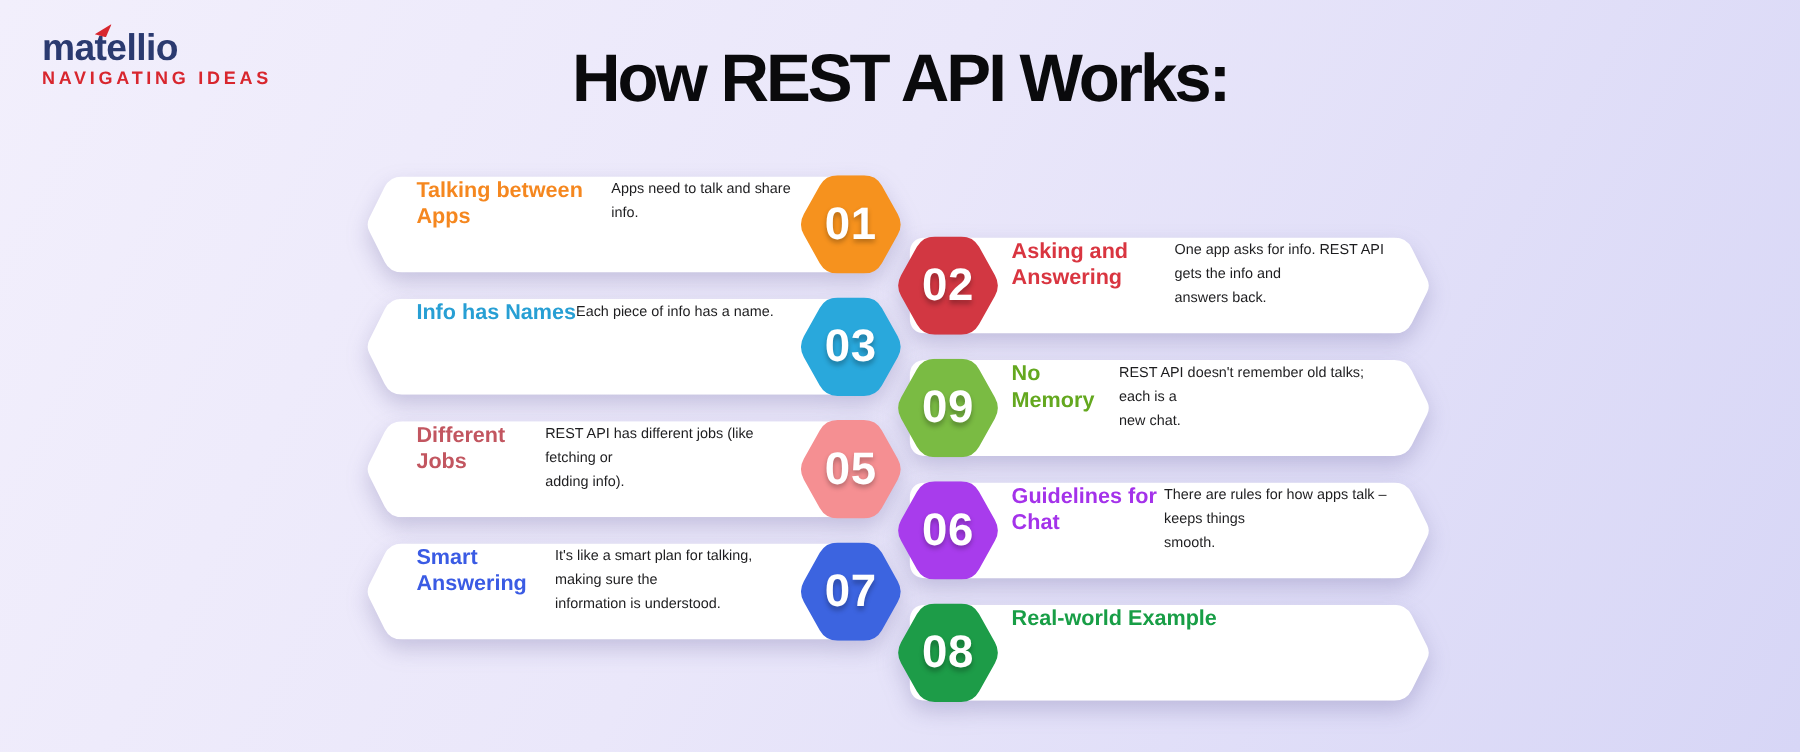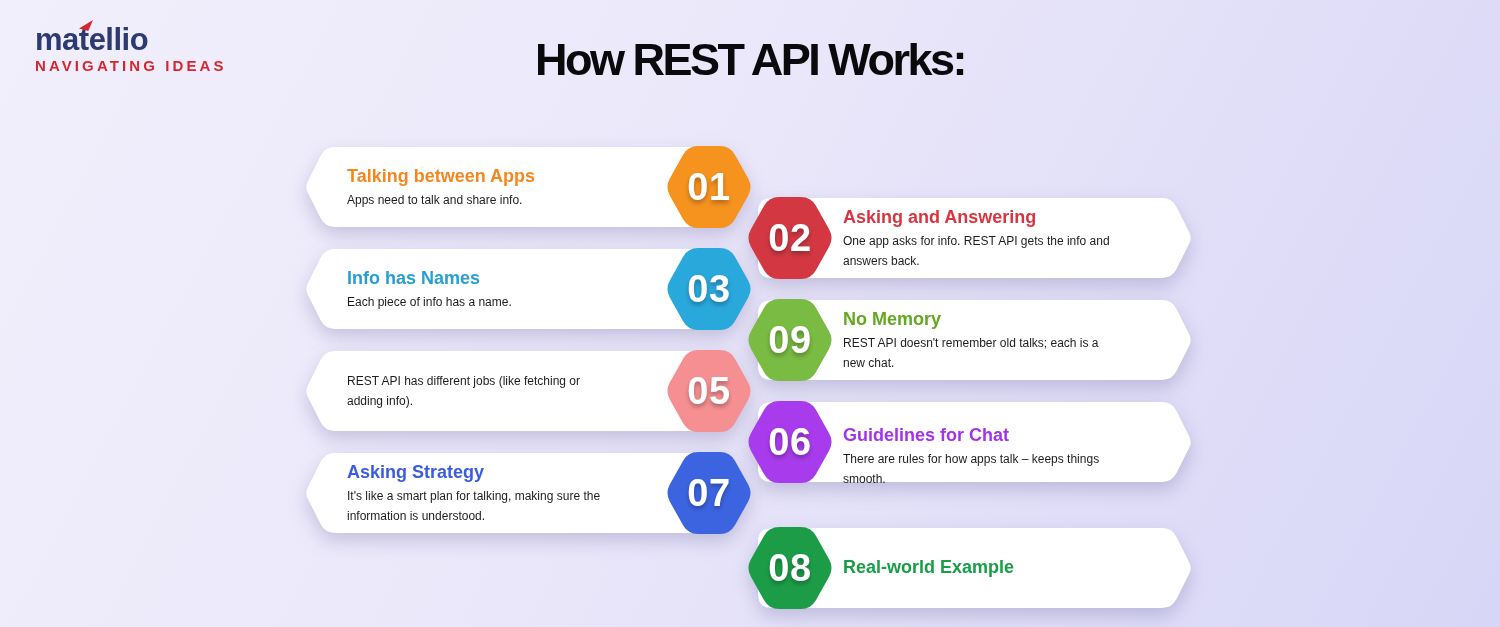--- a/index.html
+++ b/index.html
@@ -25,34 +25,34 @@
   }
   .logo-tag{
     margin-top:3px;
     font-size:15px;font-weight:700;letter-spacing:3.1px;
     line-height:1;
   }
   
   .page-title{
     position:absolute;left:0;right:0;top:36px;
     margin:0;text-align:center;
-    font-size:45px;font-weight:700;letter-spacing:-2.5px;
+    font-size:56px;font-weight:700;letter-spacing:-2.5px;
     line-height:1.05;
   }
   
   .step{
     position:absolute;height:80px;
     filter:drop-shadow(0 8px 9px rgba(96,88,150,0.28));
   }
   .step.left{width:418px;}
   .step.right{width:434px;}
   .card-shape{position:absolute;left:0;top:0;display:block;}
   .card-text{
     position:absolute;inset:0;
-    display:flex;flex-direction:column;justify-content:center;
+    display:flex;flex-direction:row;
   }
   .step.left  .card-text{padding:0 62px 0 42px;}
   .step.right .card-text{padding:0 26px 0 85px;}
   .step-title{font-size:18px;font-weight:700;line-height:22px;margin-bottom:3px;}
   .step-desc{
     font-size:12px;line-height:20px;color:#1d1d1f;
     white-space:pre-line;
   }
   
   .hex{position:absolute;width:88px;height:82px;top:-1px;}
@@ -143,66 +143,67 @@
       </svg>
       <span class="hex-num">09</span>
     </div>
   </div>
 
   <div class="step left" style="left:305px;top:351px;">
     <svg class="card-shape" width="418" height="80" viewBox="0 0 418 80">
       <path d="M 30 0 L 404 0 Q 418 0 418 14 L 418 66 Q 418 80 404 80 L 30 80 Q 20 80 15.5 71.1 L 2.7 45.4 Q 0 40 2.7 34.6 L 15.5 8.9 Q 20 0 30 0 Z" fill="#ffffff"></path>
     </svg>
     <div class="card-text">
+      <div class="step-title" style="color: rgb(194, 86, 96);">Different Jobs</div>
       <div class="step-desc">REST API has different jobs (like fetching or
 adding info).</div>
     </div>
     <div class="hex">
       <svg width="88" height="82" viewBox="0 0 88 82">
         <path d="M 33 0 L 55 0 Q 65 0 69.9 8.7 L 83.1 32.3 Q 88 41 83.1 49.7 L 69.9 73.3 Q 65 82 55 82 L 33 82 Q 23 82 18.1 73.3 L 4.9 49.7 Q 0 41 4.9 32.3 L 18.1 8.7 Q 23 0 33 0 Z" style="fill: rgb(245, 143, 146);"></path>
       </svg>
       <span class="hex-num">05</span>
     </div>
   </div>
 
   <div class="step right" style="left:758px;top:402px;">
     <svg class="card-shape" width="434" height="80" viewBox="0 0 434 80">
       <path d="M 14 0 L 404 0 Q 414 0 418.5 8.9 L 431.3 34.6 Q 434 40 431.3 45.4 L 418.5 71.1 Q 414 80 404 80 L 14 80 Q 0 80 0 66 L 0 14 Q 0 0 14 0 Z" fill="#ffffff"></path>
     </svg>
     <div class="card-text">
-      <div class="step-title" style="color: rgb(164, 50, 234); margin-top: 29px;">Guidelines for Chat</div>
+      <div class="step-title" style="color: rgb(164, 50, 234);">Guidelines for Chat</div>
       <div class="step-desc">There are rules for how apps talk – keeps things
 smooth.</div>
     </div>
     <div class="hex">
       <svg width="88" height="82" viewBox="0 0 88 82">
         <path d="M 33 0 L 55 0 Q 65 0 69.9 8.7 L 83.1 32.3 Q 88 41 83.1 49.7 L 69.9 73.3 Q 65 82 55 82 L 33 82 Q 23 82 18.1 73.3 L 4.9 49.7 Q 0 41 4.9 32.3 L 18.1 8.7 Q 23 0 33 0 Z" style="fill: rgb(168, 60, 236);"></path>
       </svg>
       <span class="hex-num">06</span>
     </div>
   </div>
 
   <div class="step left" style="left:305px;top:453px;">
     <svg class="card-shape" width="418" height="80" viewBox="0 0 418 80">
       <path d="M 30 0 L 404 0 Q 418 0 418 14 L 418 66 Q 418 80 404 80 L 30 80 Q 20 80 15.5 71.1 L 2.7 45.4 Q 0 40 2.7 34.6 L 15.5 8.9 Q 20 0 30 0 Z" fill="#ffffff"></path>
     </svg>
     <div class="card-text">
-      <div class="step-title" style="color: rgb(58, 91, 228);">Asking Strategy</div>
+      <div class="step-title" style="color: rgb(58, 91, 228);">Smart Answering</div>
       <div class="step-desc">It's like a smart plan for talking, making sure the
 information is understood.</div>
     </div>
     <div class="hex">
       <svg width="88" height="82" viewBox="0 0 88 82">
         <path d="M 33 0 L 55 0 Q 65 0 69.9 8.7 L 83.1 32.3 Q 88 41 83.1 49.7 L 69.9 73.3 Q 65 82 55 82 L 33 82 Q 23 82 18.1 73.3 L 4.9 49.7 Q 0 41 4.9 32.3 L 18.1 8.7 Q 23 0 33 0 Z" style="fill: rgb(60, 100, 224);"></path>
       </svg>
       <span class="hex-num">07</span>
     </div>
   </div>
 
-  <div class="step right" style="left:758px;top:528px;">
+  <div class="step right" style="left:758px;top:504px;">
     <svg class="card-shape" width="434" height="80" viewBox="0 0 434 80">
       <path d="M 14 0 L 404 0 Q 414 0 418.5 8.9 L 431.3 34.6 Q 434 40 431.3 45.4 L 418.5 71.1 Q 414 80 404 80 L 14 80 Q 0 80 0 66 L 0 14 Q 0 0 14 0 Z" fill="#ffffff"></path>
     </svg>
     <div class="card-text">
       <div class="step-title" style="color: rgb(24, 158, 70);">Real-world Example</div>
     </div>
     <div class="hex">
       <svg width="88" height="82" viewBox="0 0 88 82">
         <path d="M 33 0 L 55 0 Q 65 0 69.9 8.7 L 83.1 32.3 Q 88 41 83.1 49.7 L 69.9 73.3 Q 65 82 55 82 L 33 82 Q 23 82 18.1 73.3 L 4.9 49.7 Q 0 41 4.9 32.3 L 18.1 8.7 Q 23 0 33 0 Z" style="fill: rgb(29, 156, 72);"></path>
       </svg>

